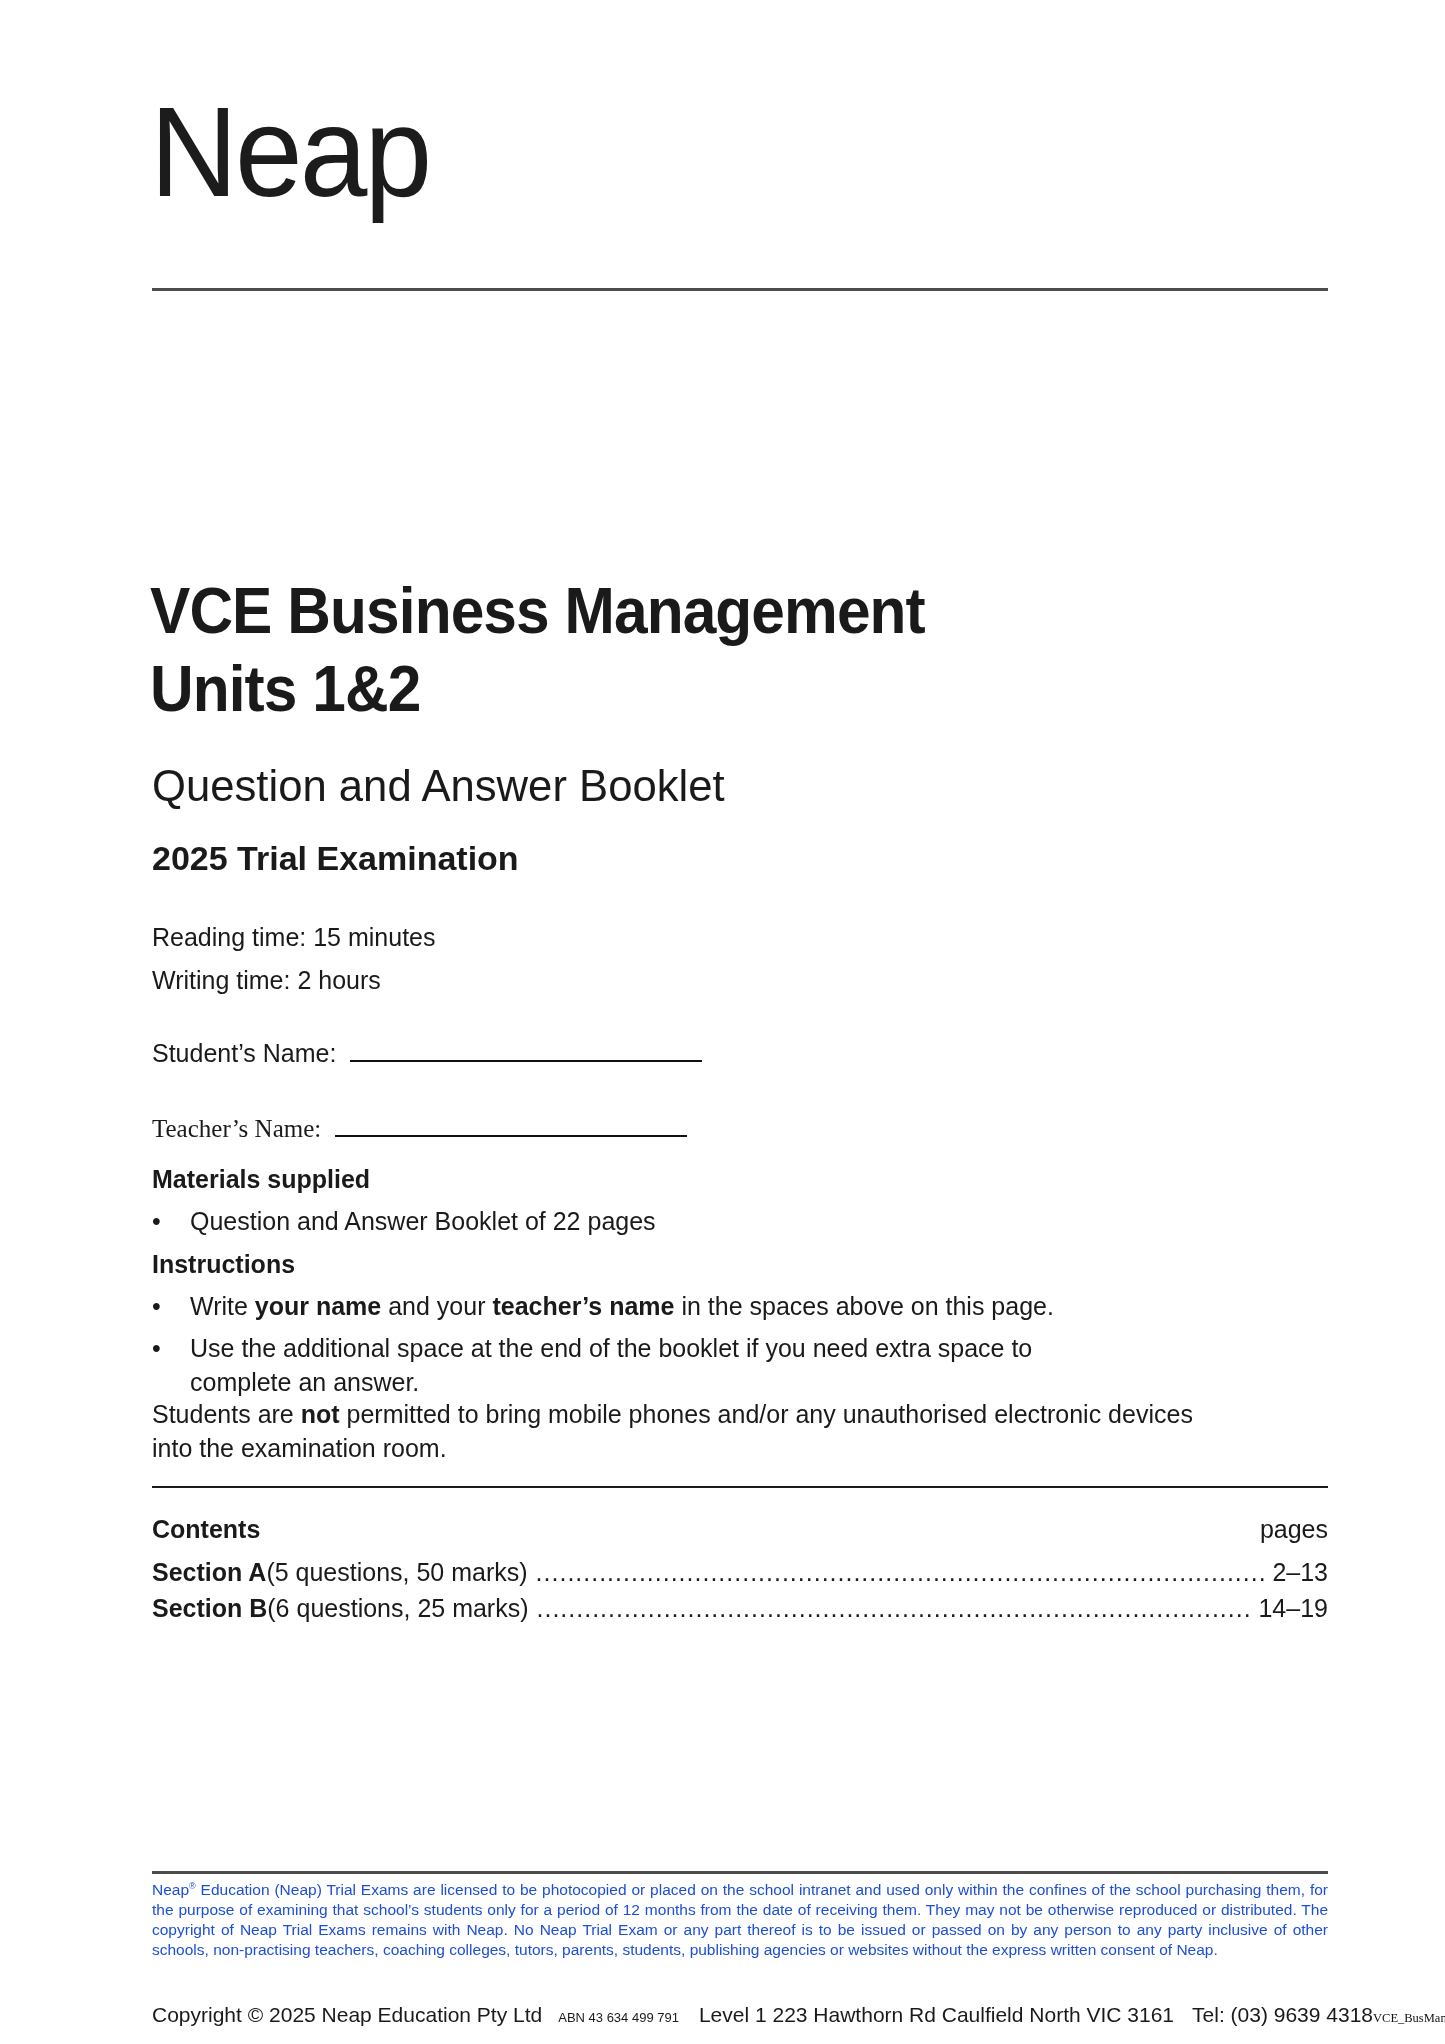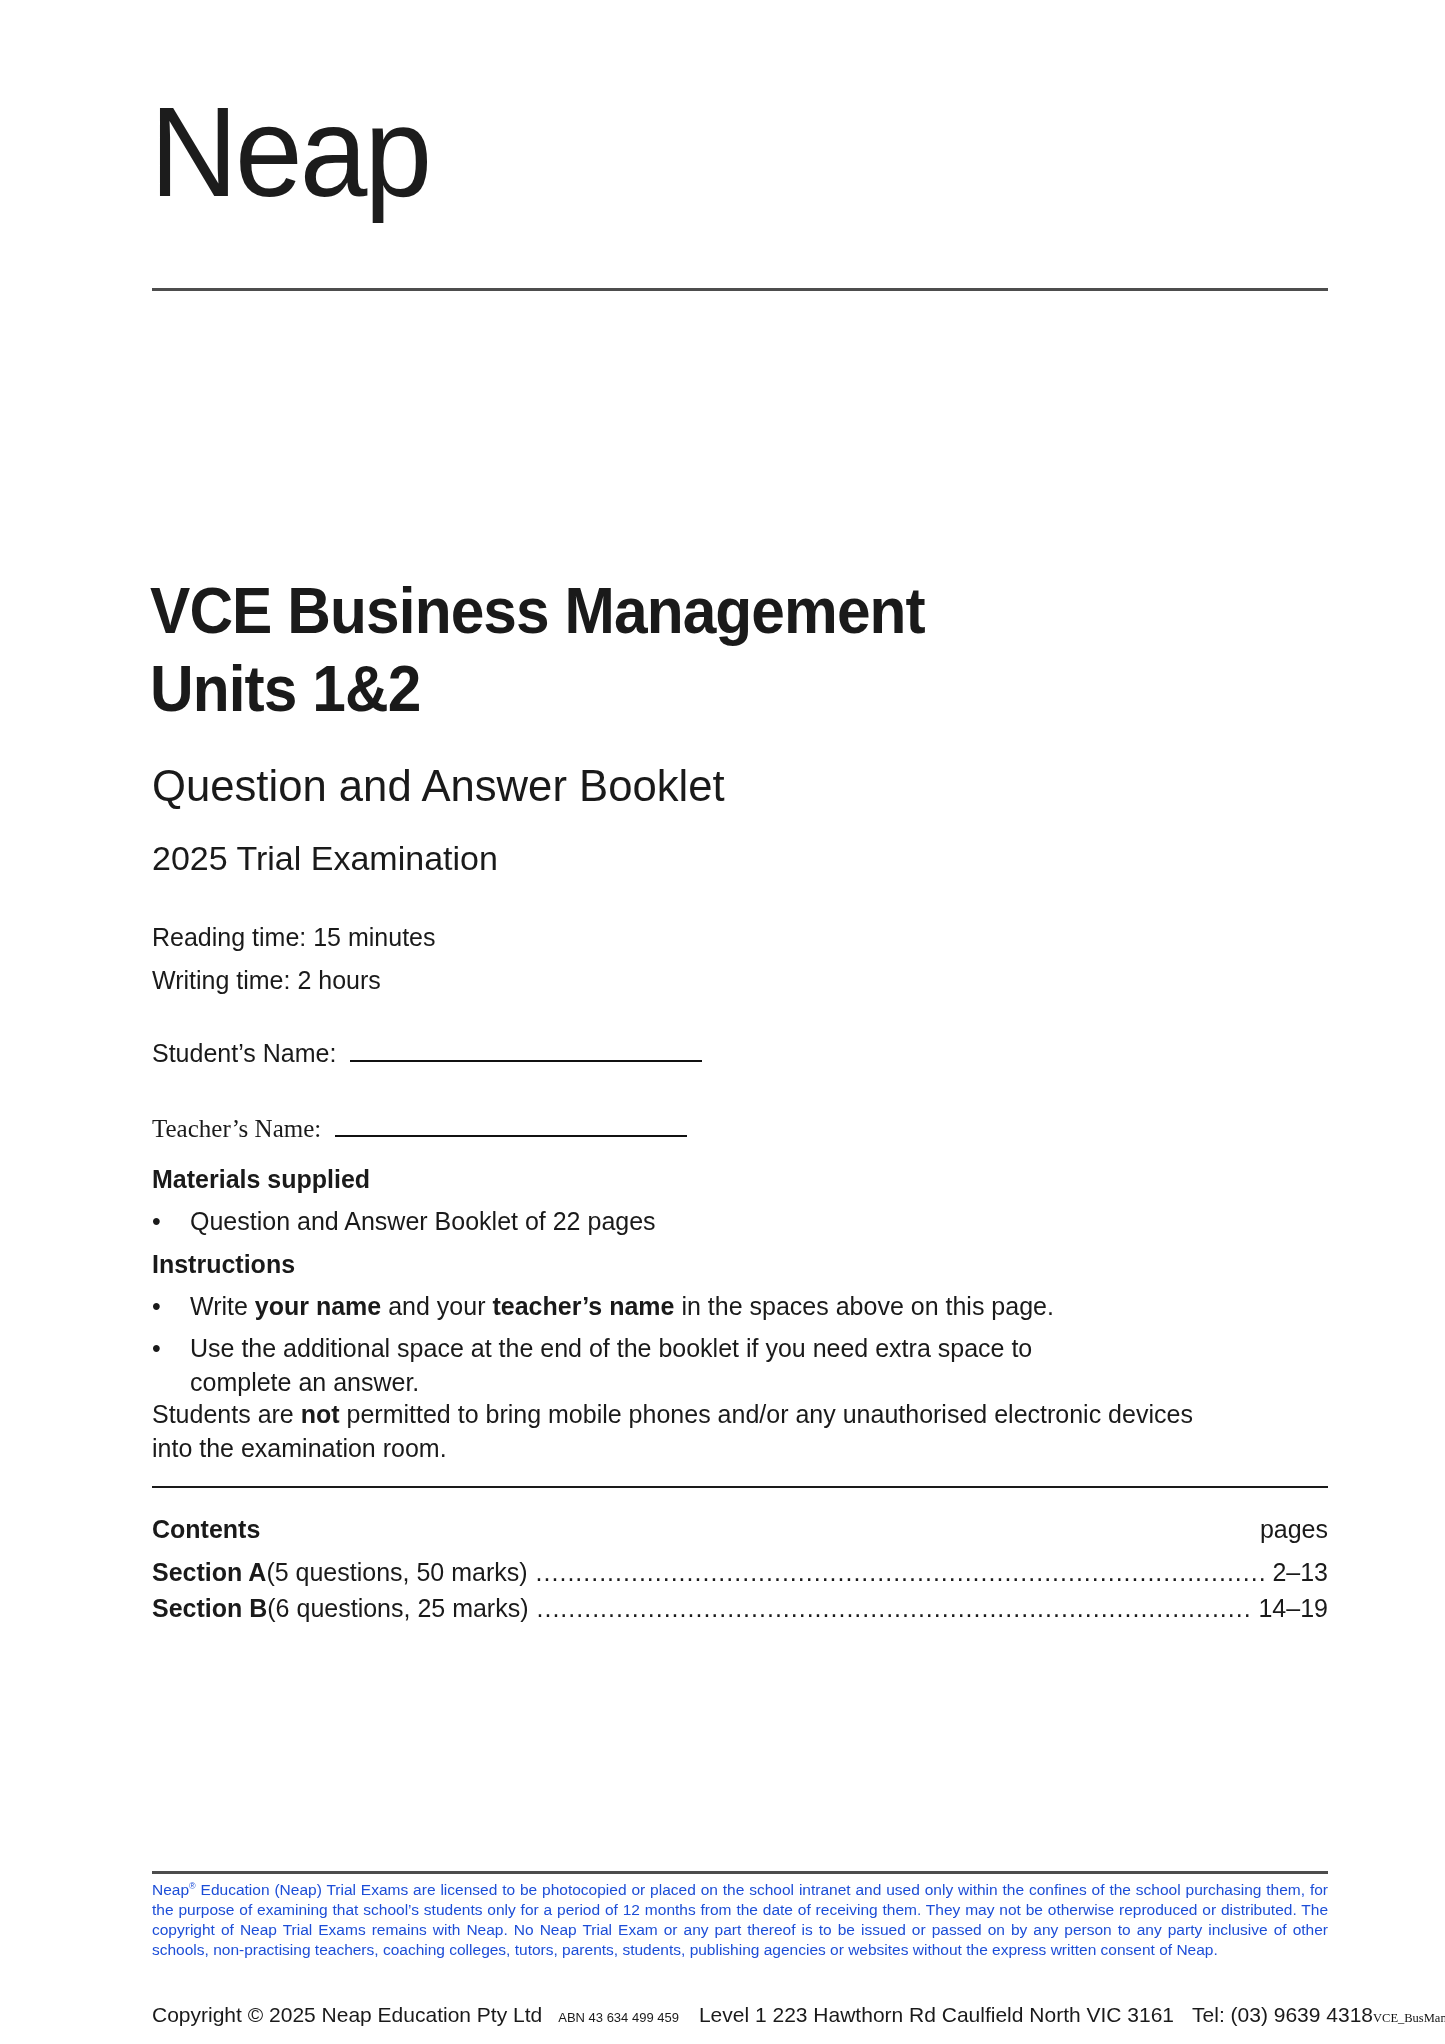--- a/index.html
+++ b/index.html
@@ -38,21 +38,21 @@
     white-space:nowrap;
   }
   .subtitle{
     left:152px;top:760px;
     font-size:45px;font-weight:400;line-height:1.15;
     transform:scaleX(.97);transform-origin:left top;
     white-space:nowrap;
   }
   .exam{
     left:152px;top:838px;
-    font-size:34px;font-weight:400;line-height:1.2;
+    font-size:34px;font-weight:700;line-height:1.2;
     white-space:nowrap;
   }
 
   .body-text{font-size:25px;line-height:34px;}
   .b{font-weight:700;}
 
   .reading{left:152px;top:920px;}
   .writing{left:152px;top:963px;}
 
   .namerow{left:152px;white-space:nowrap;}
@@ -186,19 +186,19 @@
     <span class="leader"></span>
     <span>14–19</span>
   </div>
 
   <div class="abs rule rule-foot"></div>
 
   <div class="abs fineprint"><span>Neap</span><sup>®</sup><span> Education (Neap) Trial Exams are licensed to be photocopied or placed on the school intranet and used only within the confines of the school purchasing them, for the purpose of examining that school’s students only for a period of 12 months from the date of receiving them. They may not be otherwise reproduced or distributed. The copyright of Neap Trial Exams remains with Neap. No Neap Trial Exam or any part thereof is to be issued or passed on by any person to any party inclusive of other schools, non-practising teachers, coaching colleges, tutors, parents, students, publishing agencies or websites without the express written consent of Neap.</span></div>
 
   <div class="abs copyright-row">
     <span class="copy-main">Copyright © 2025 Neap Education Pty Ltd</span>
-    <span class="copy-small">ABN 43 634 499 459</span>
+    <span class="copy-small">ABN 43 634 499 791</span>
     <span class="copy-main copy-addr">Level 1 223 Hawthorn Rd Caulfield North VIC 3161</span>
     <span class="copy-main copy-tel">Tel: (03) 9639 4318</span>
     <span class="doc-code">VCE_BusMan_1&amp;2_QB_2025</span>
   </div>
 
 </div>
 
 </body></html>

